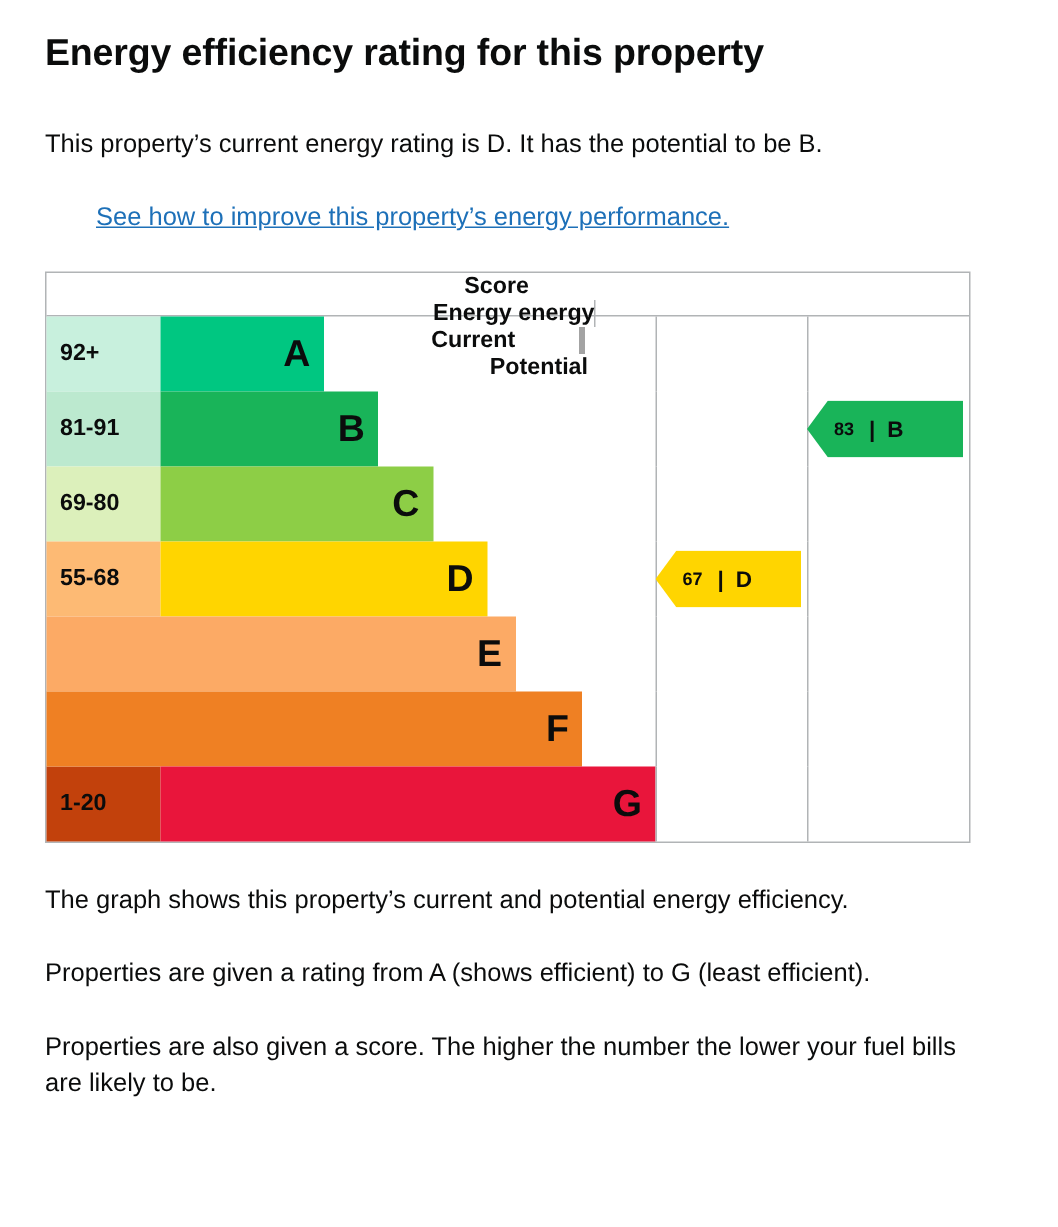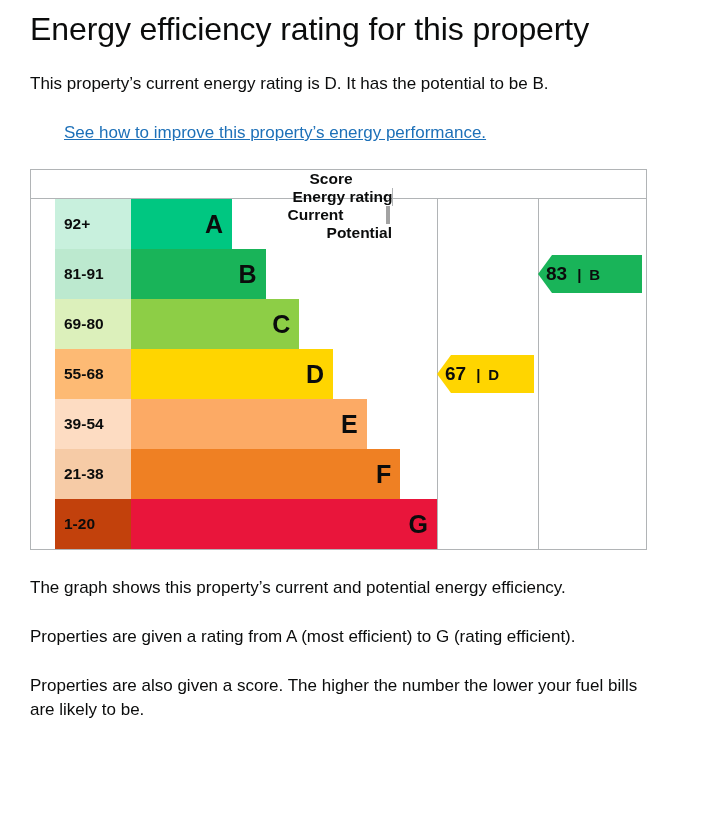--- a/index.html
+++ b/index.html
@@ -15,23 +15,23 @@
     -webkit-font-smoothing: antialiased;
   }
   .page {
     position: relative;
     width: 705px;
     height: 818px;
     box-sizing: border-box;
     padding: 0 30px;
   }
   h1.title {
-    font-size: 32px;
-    line-height: 34px;
-    font-weight: normal;
+    font-size: 25px;
+    line-height: 46px;
+    font-weight: bold;
     margin: 12px 0 0 0;
     letter-spacing: -0.1px;
     max-width: 560px;
   }
   p.intro {
     font-size: 17px;
     line-height: 24px;
     margin: 26px 0 0 0;
   }
   a.improve-link {
@@ -85,21 +85,20 @@
     text-align: right;
   }
 
   .epc-body {
     position: relative;
   }
   .row {
     display: flex;
     height: 50px;
     align-items: stretch;
-    margin-left: 24px;
   }
   .score-cell {
     width: 76px;
     box-sizing: border-box;
     padding-left: 9px;
     display: flex;
     align-items: center;
     font-size: 15.5px;
     font-weight: bold;
     color: #0b0c0c;
@@ -138,22 +137,22 @@
     top: 50%;
     transform: translateY(-50%);
     height: 38px;
     display: flex;
     align-items: center;
     font-weight: bold;
     color: #0b0c0c;
     white-space: nowrap;
   }
   .marker .mtext {
-    font-size: 19px;
-    padding-left: 8px;
+    font-size: 12px;
+    padding-left: 18px;
     padding-right: 10px;
     line-height: 38px;
   }
   .marker .mletter {
     font-size: 15px;
   }
   .marker-current {
     left: -1px;
     right: 4px;
     clip-path: polygon(14px 0, 100% 0, 100% 100%, 14px 100%, 0 50%);
@@ -182,21 +181,21 @@
   <h1 class="title">Energy efficiency rating for this property</h1>
 
   <p class="intro">This property’s current energy rating is D. It has the potential to be B.</p>
 
   <a class="improve-link" href="#">See how to improve this property’s energy performance.</a>
 
   <div class="epc">
 
     <div class="epc-head">
       <div class="h-score">Score</div>
-      <div class="h-rating">Energy rating</div>
+      <div class="h-rating">Energy energy</div>
       <div class="h-current">Current</div>
       <div class="h-potential">Potential</div>
     </div>
 
     <div class="epc-body">
 
       <div class="row">
         <div class="score-cell" style="background:#c8f0dd">92+</div>
         <div class="bar-cell">
           <div class="bar" style="width:33%;background:#00c781">A</div>
@@ -238,30 +237,28 @@
           <div class="marker marker-current" style="background:#ffd500">
             <span class="mtext">67</span>
             <span class="mletter" style="margin-right: 8px;">|</span>
               <span class="mletter">D</span>
           </div>
         </div>
         <div class="potential-cell"></div>
       </div>
 
       <div class="row">
-        <div class="score-cell" style="background:#fddcc2">39-54</div>
         <div class="bar-cell">
           <div class="bar" style="width:77%;background:#fcaa65">E</div>
         </div>
         <div class="current-cell"></div>
         <div class="potential-cell"></div>
       </div>
 
       <div class="row">
-        <div class="score-cell" style="background:#f6cba6">21-38</div>
         <div class="bar-cell">
           <div class="bar" style="width:88%;background:#ef8023">F</div>
         </div>
         <div class="current-cell"></div>
         <div class="potential-cell"></div>
       </div>
 
       <div class="row">
         <div class="score-cell" style="background:#c2410c">1-20</div>
         <div class="bar-cell">
@@ -269,17 +266,17 @@
         </div>
         <div class="current-cell"></div>
         <div class="potential-cell"></div>
       </div>
 
     </div>
   </div>
 
   <div class="notes">
     <p>The graph shows this property’s current and potential energy efficiency.</p>
-    <p>Properties are given a rating from A (most efficient) to G (rating efficient).</p>
+    <p>Properties are given a rating from A (shows efficient) to G (least efficient).</p>
     <p>Properties are also given a score. The higher the number the lower your fuel bills are likely to be.</p>
   </div>
 
 </div>
 
 </body></html>

